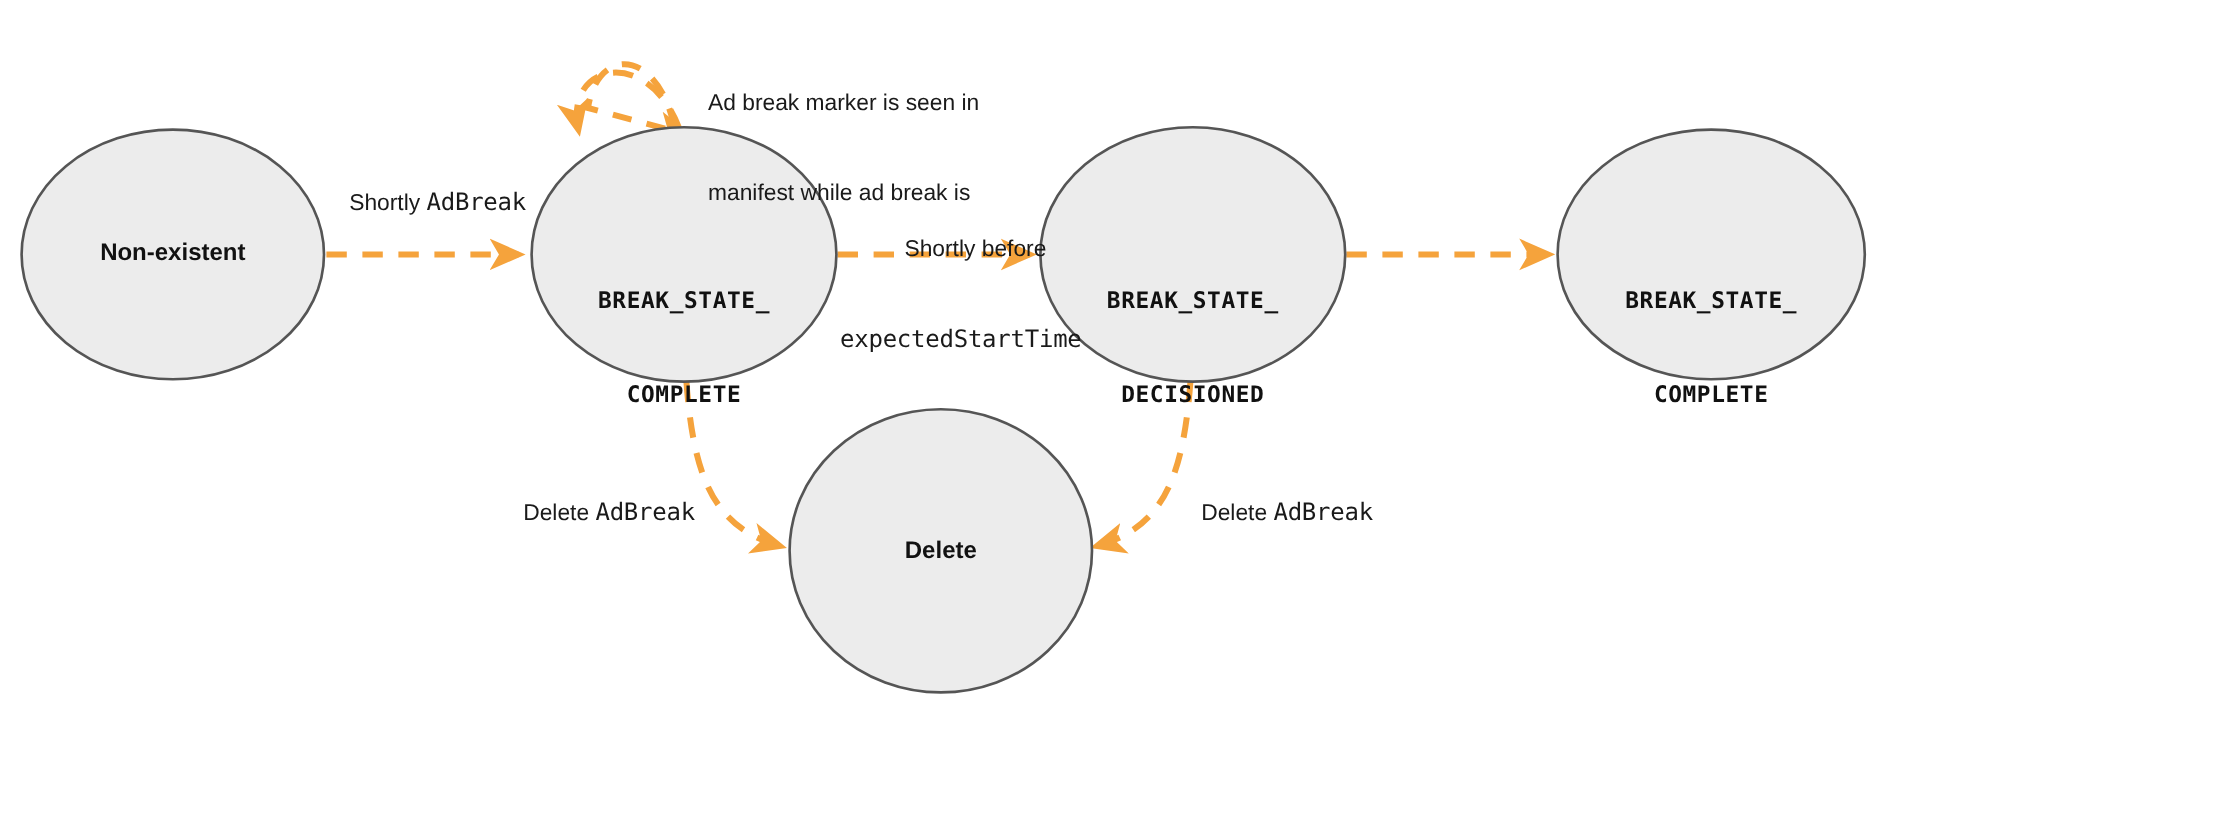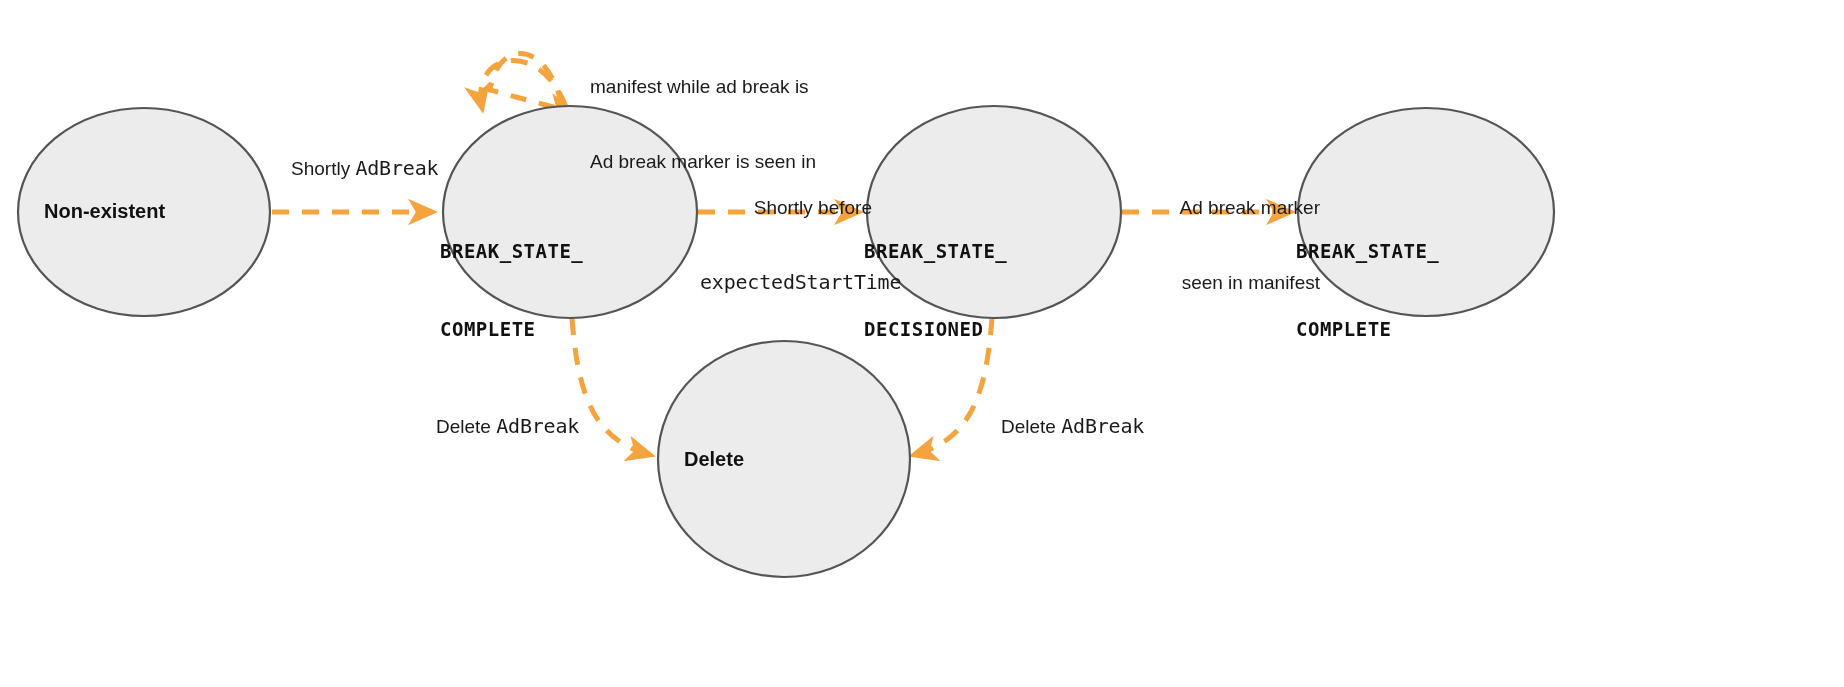--- a/index.html
+++ b/index.html
@@ -3,21 +3,21 @@
 <meta charset="utf-8">
 <style>
   html,body{margin:0;padding:0;background:#ffffff;}
   body{width:1844px;height:687px;position:relative;overflow:hidden;
        font-family:"Liberation Sans",sans-serif;}
   #stage{position:absolute;left:0;top:0;width:1844px;height:687px;}
   svg.layer{position:absolute;left:0;top:0;width:1844px;height:687px;}
 
   .node-label{
      position:absolute;
-     text-align:left;
+     text-align:center;
      font-family:"DejaVu Sans Mono","Liberation Mono",monospace;
      font-weight:bold;
      font-size:19px;
      color:#111111;
      line-height:26px;
      letter-spacing:0.5px;
      white-space:pre;
      pointer-events:none;
   }
   .node-label.plain{
@@ -90,31 +90,27 @@
   <div class="node-label" style="left:1296px;top:186px;width:260px;">
     <div>BREAK_STATE_</div>
     <div>COMPLETE</div>
   </div>
 
   <div class="node-label plain" style="left:684px;top:446px;width:200px;">Delete</div>
 
   <div class="edge-label" style="left:291px;top:156px;"><span>Shortly </span><span class="mono">AdBreak</span></div>
 
   <div class="edge-label" style="left:590px;top:24px;">
+    <div>Ad break marker is seen in</div>
     <div>manifest while ad break is</div>
-    <div>Ad break marker is seen in</div>
   </div>
 
   <div class="edge-label ctr" style="left:700px;top:145px;width:172px;">
     <div>Shortly before</div>
     <div class="mono">expectedStartTime</div>
   </div>
 
-  <div class="edge-label ctr" style="left:1130px;top:145px;width:190px;">
-    <div>Ad break marker</div>
-    <div>seen in manifest</div>
-  </div>
 
   <div class="edge-label" style="left:436px;top:414px;"><span>Delete </span><span class="mono">AdBreak</span></div>
 
   <div class="edge-label" style="left:1001px;top:414px;"><span>Delete </span><span class="mono">AdBreak</span></div>
 
 </div>
 
 </body></html>

